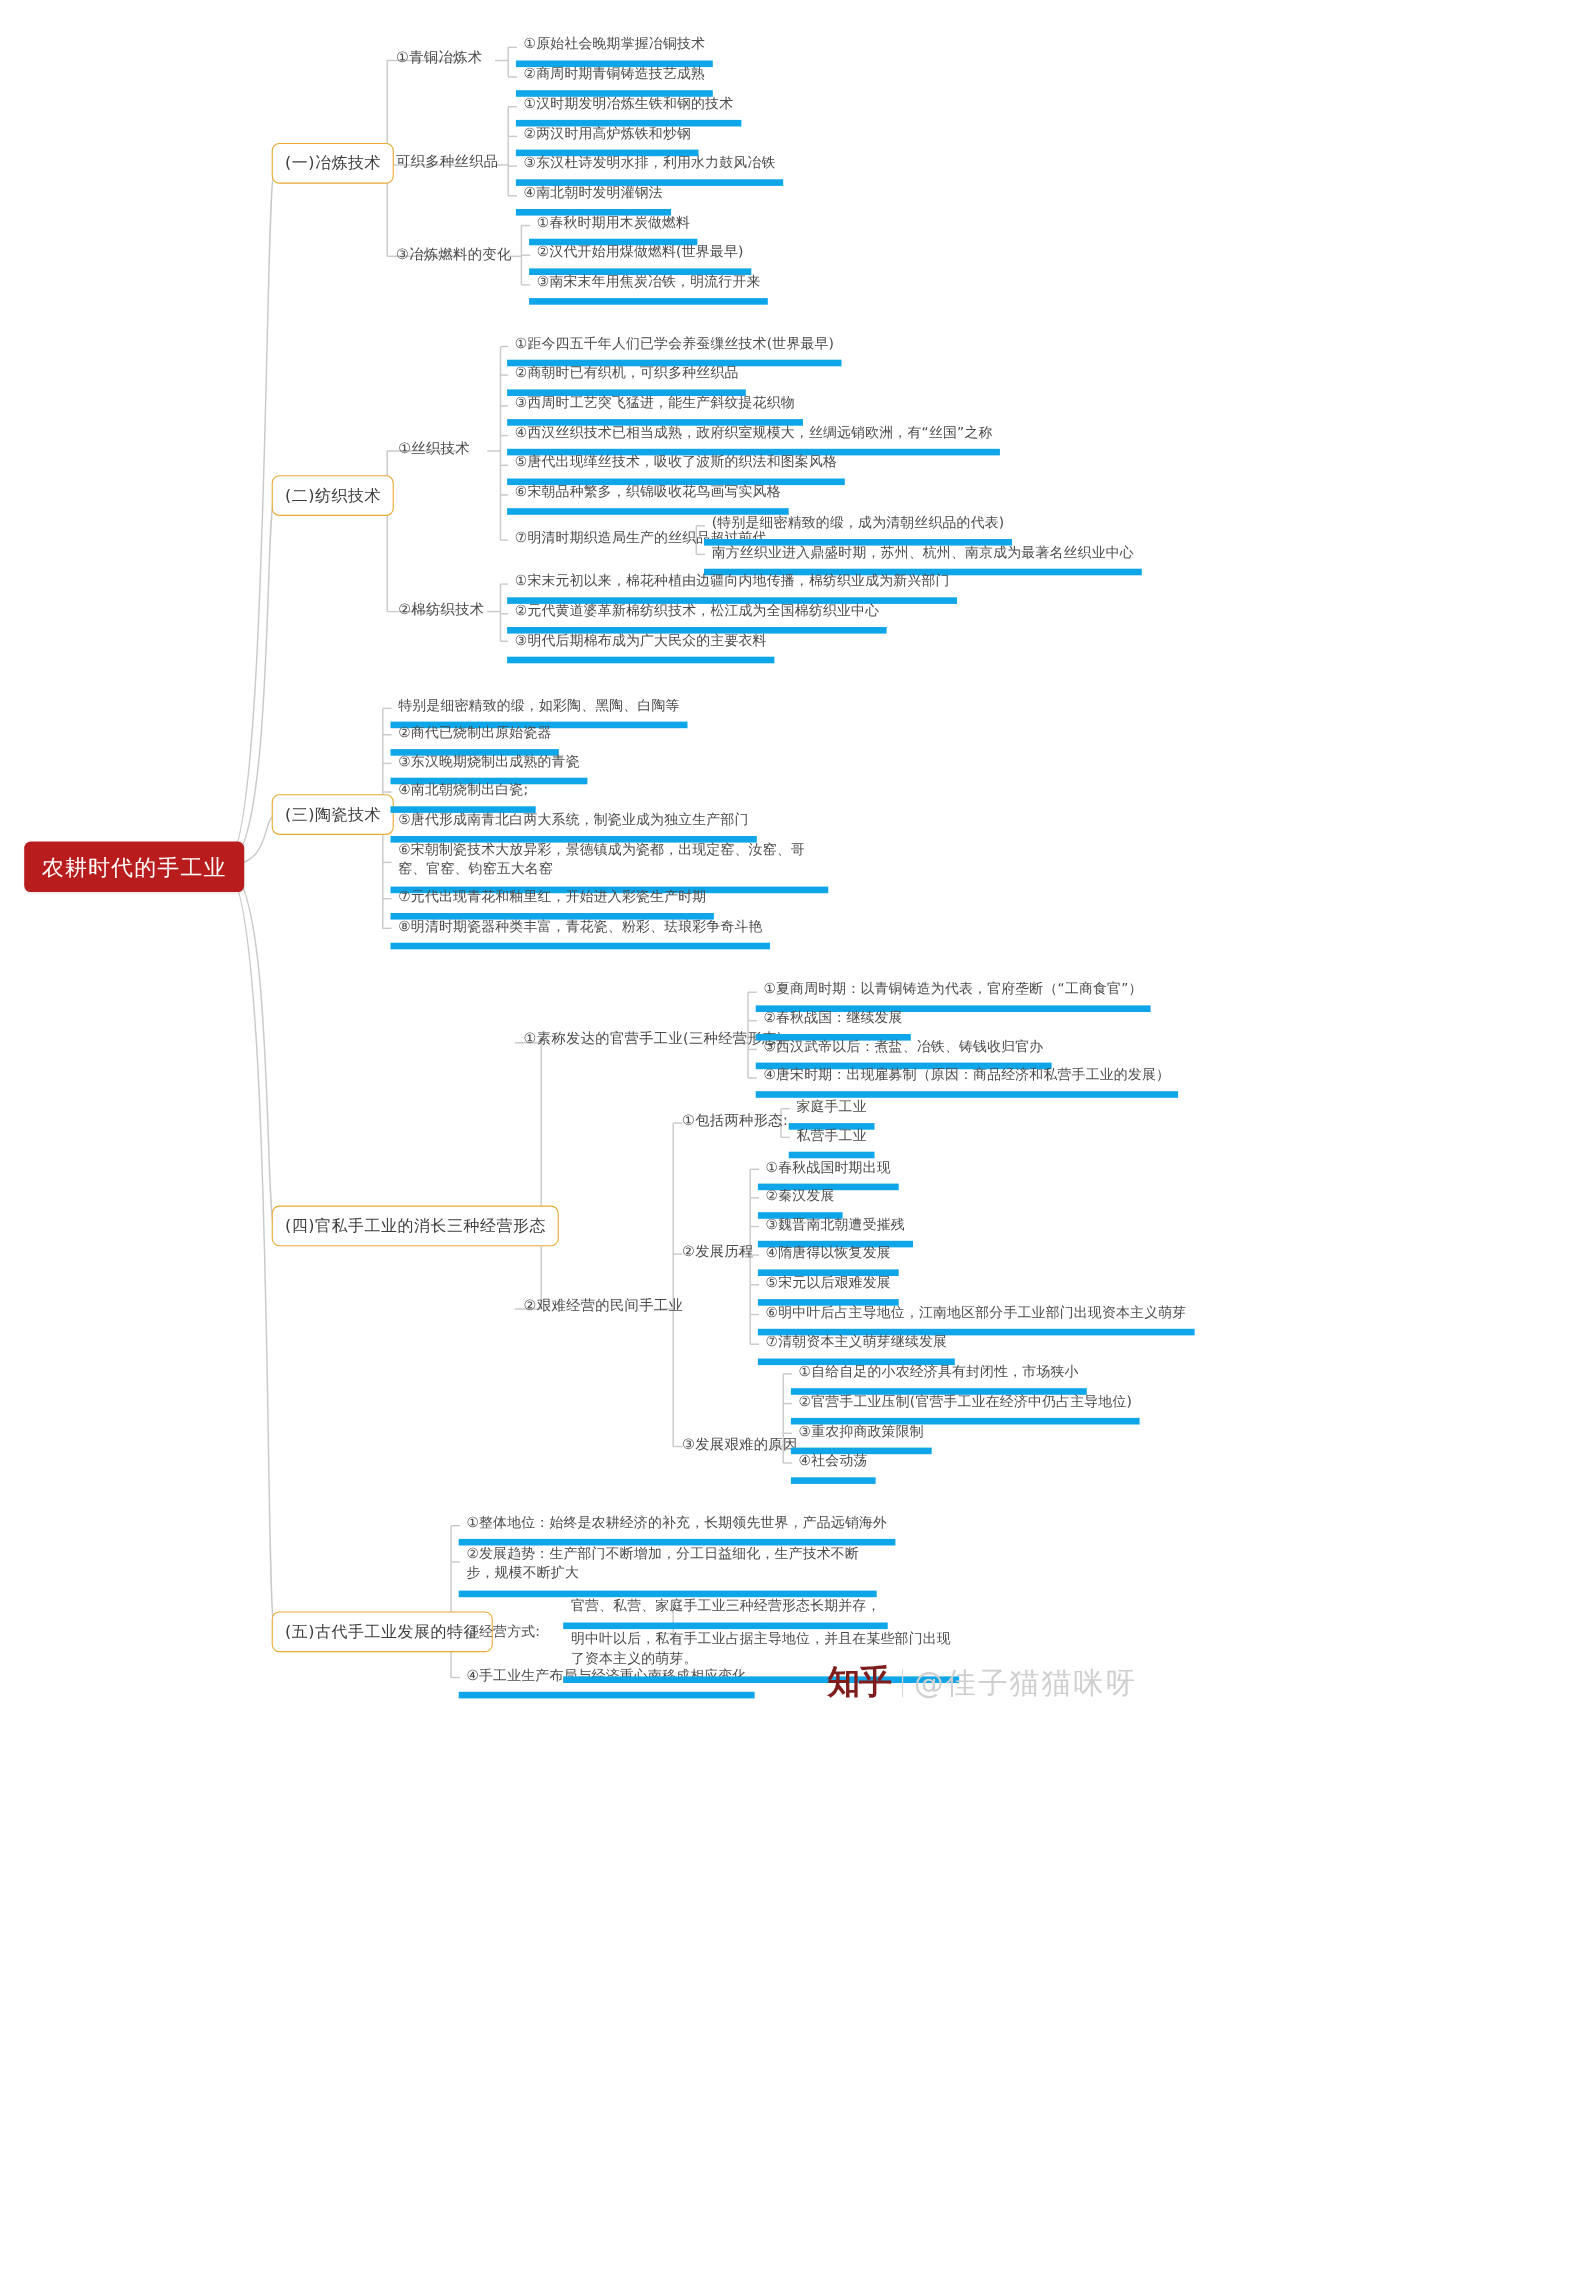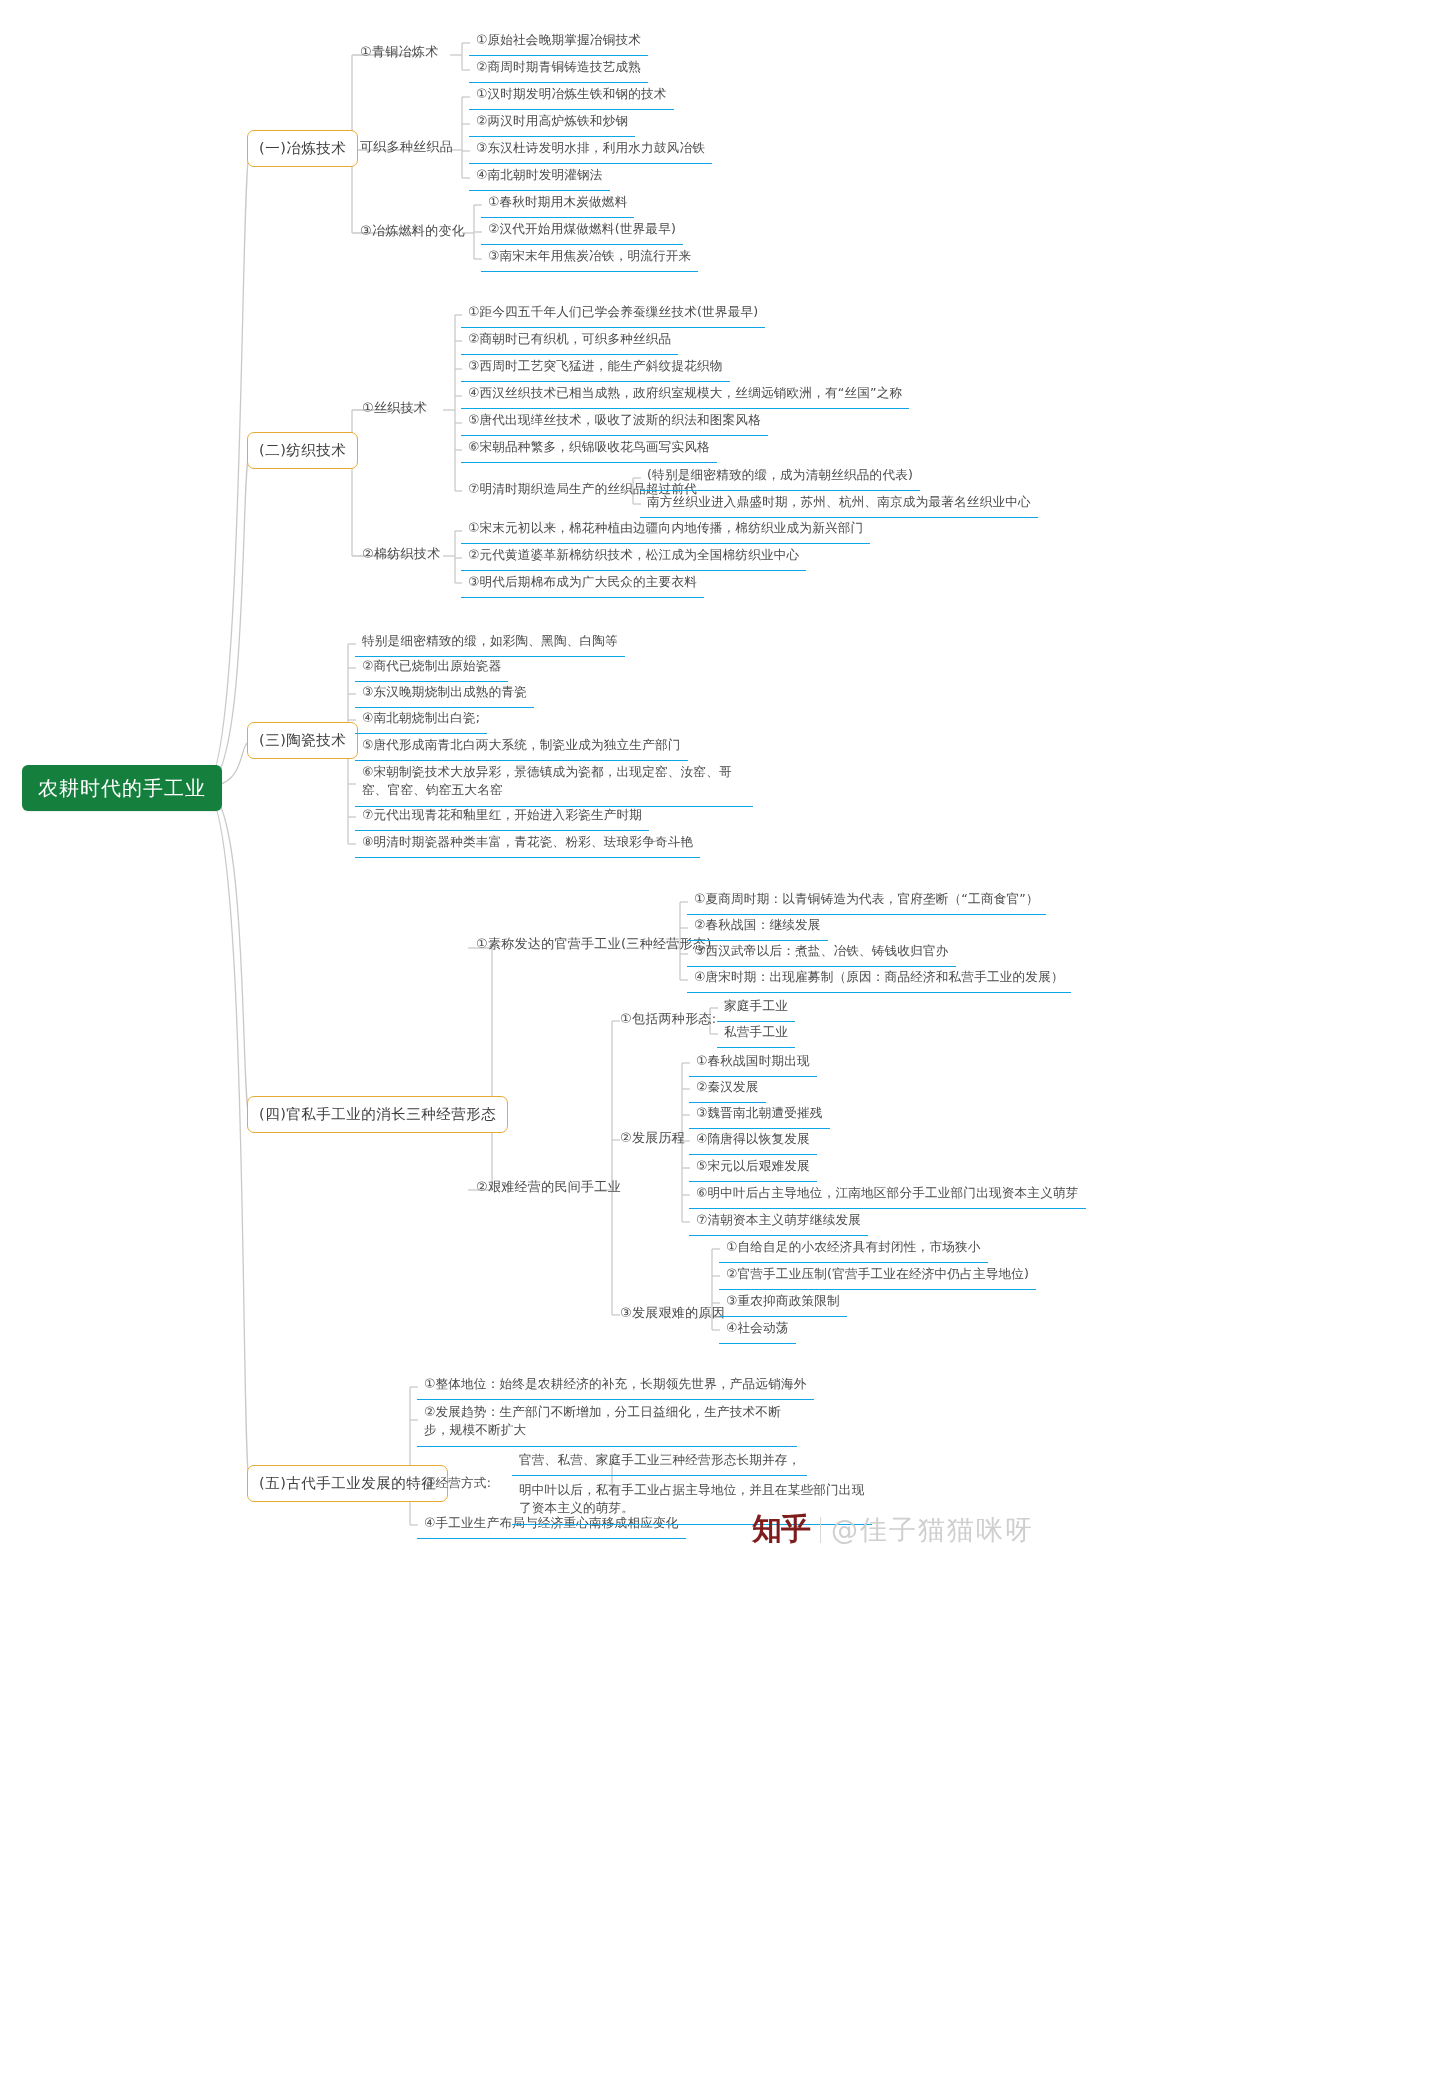--- a/index.html
+++ b/index.html
@@ -10,21 +10,21 @@
     position:relative;overflow:hidden;
     -webkit-font-smoothing:antialiased;
   }
   #canvas{position:absolute;left:0;top:0;width:1440px;height:2083px;}
   svg.links{position:absolute;left:0;top:0;width:1440px;height:2083px;pointer-events:none;}
 
   
   .node{position:absolute;box-sizing:border-box;white-space:nowrap;}
 
   .root{
-    background:#15803d;color:#ffffff;
+    background:#b91c1c;color:#ffffff;
     border-radius:6px;
     font-size:20px;line-height:1.2;
     padding:11px 16px;
     letter-spacing:1px;
     box-shadow:0 1px 2px rgba(0,0,0,.08);
   }
   .branch{
     border:1.6px solid #E8A933;
     border-radius:7px;
     background:#ffffff;
@@ -36,21 +36,21 @@
   .sub{
     color:#4a4a4a;
     font-size:13px;
     padding:3px 6px 6px 6px;
     letter-spacing:.3px;
   }
   .leaf{
     color:#4a4a4a;
     font-size:12.6px;
     padding:3px 7px 6px 7px;
-    border-bottom:1px solid #0ea5e9;
+    border-bottom:6px solid #0ea5e9;
     letter-spacing:.2px;
   }
   .leaf.nb{border-bottom:none;}
   .leaf.wrap{white-space:normal;line-height:1.45;}
 
   .watermark{
     position:absolute;color:#cfcfcf;
     font-size:27px;letter-spacing:2px;
     display:flex;align-items:center;gap:10px;
   }

